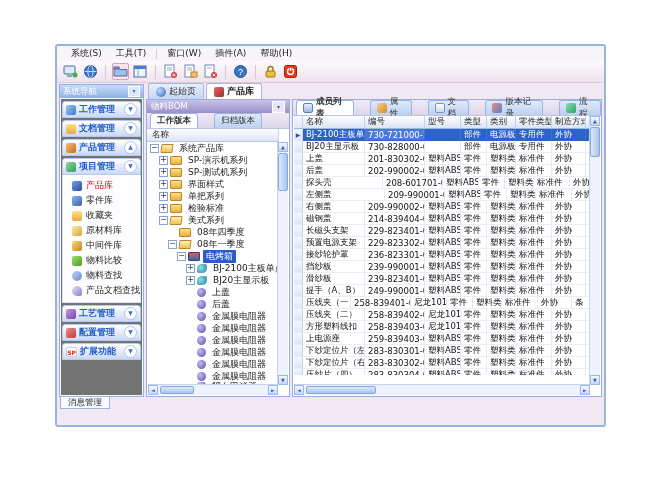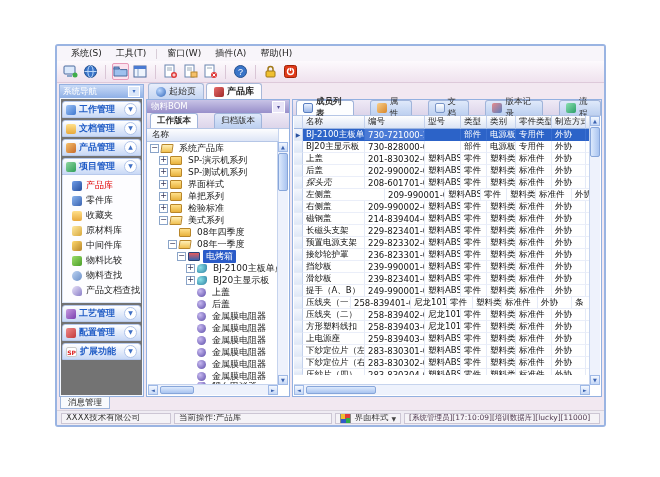--- a/index.html
+++ b/index.html
@@ -536,21 +536,21 @@
               <div class="g-cell col1" style="width: 60px;">202-990002-01X</div>
               <div class="g-cell col2" style="width: 36px;">塑料ABS</div>
               <div class="g-cell col3" style="width: 26px;">零件</div>
               <div class="g-cell col4" style="width: 29px;">塑料类</div>
               <div class="g-cell col5" style="width: 36px;">标准件</div>
               <div class="g-cell col6" style="width: 34px;">外协</div>
               <div class="g-cell col7" style="width: 20px;">条</div>
             </div>
             <div class="grow">
               <div class="g-marker"></div>
-              <div class="g-cell col0" style="width: 62px; font-style: italic;">探头壳</div>
+              <div class="g-cell col0" style="width: 80px;">探头壳</div>
               <div class="g-cell col1" style="width: 60px;">208-601701-01X</div>
               <div class="g-cell col2" style="width: 36px;">塑料ABS</div>
               <div class="g-cell col3" style="width: 26px;">零件</div>
               <div class="g-cell col4" style="width: 29px;">塑料类</div>
               <div class="g-cell col5" style="width: 36px;">标准件</div>
               <div class="g-cell col6" style="width: 34px;">外协</div>
               <div class="g-cell col7" style="width: 20px;">条</div>
             </div>
             <div class="grow">
               <div class="g-marker"></div>
@@ -739,31 +739,15 @@
         <div class="sc-btn">◄</div>
         <div class="sc-thumb-h"></div>
         <div class="sc-btn sc-end">►</div>
       </div>
     </div>
 
     <div class="msgtab">
       <span>消息管理</span>
     </div>
 
-    <div class="statusbar">
-      <div class="st-cell st-company">
-        <span>XXXX技术有限公司</span>
-      </div>
-      <div class="st-cell st-op">
-        <span>当前操作:产品库</span>
-      </div>
-      <div class="st-cell st-style">
-        <span class="style-grid"></span>
-        <span>界面样式</span>
-        <span class="st-arrow">▼</span>
-      </div>
-      <div class="st-cell st-session">
-        <span>[系统管理员][17:10:09][培训数据库][lucky][11000]</span>
-      </div>
-    </div>
 
   </div>
 </div>
 
 </body></html>

